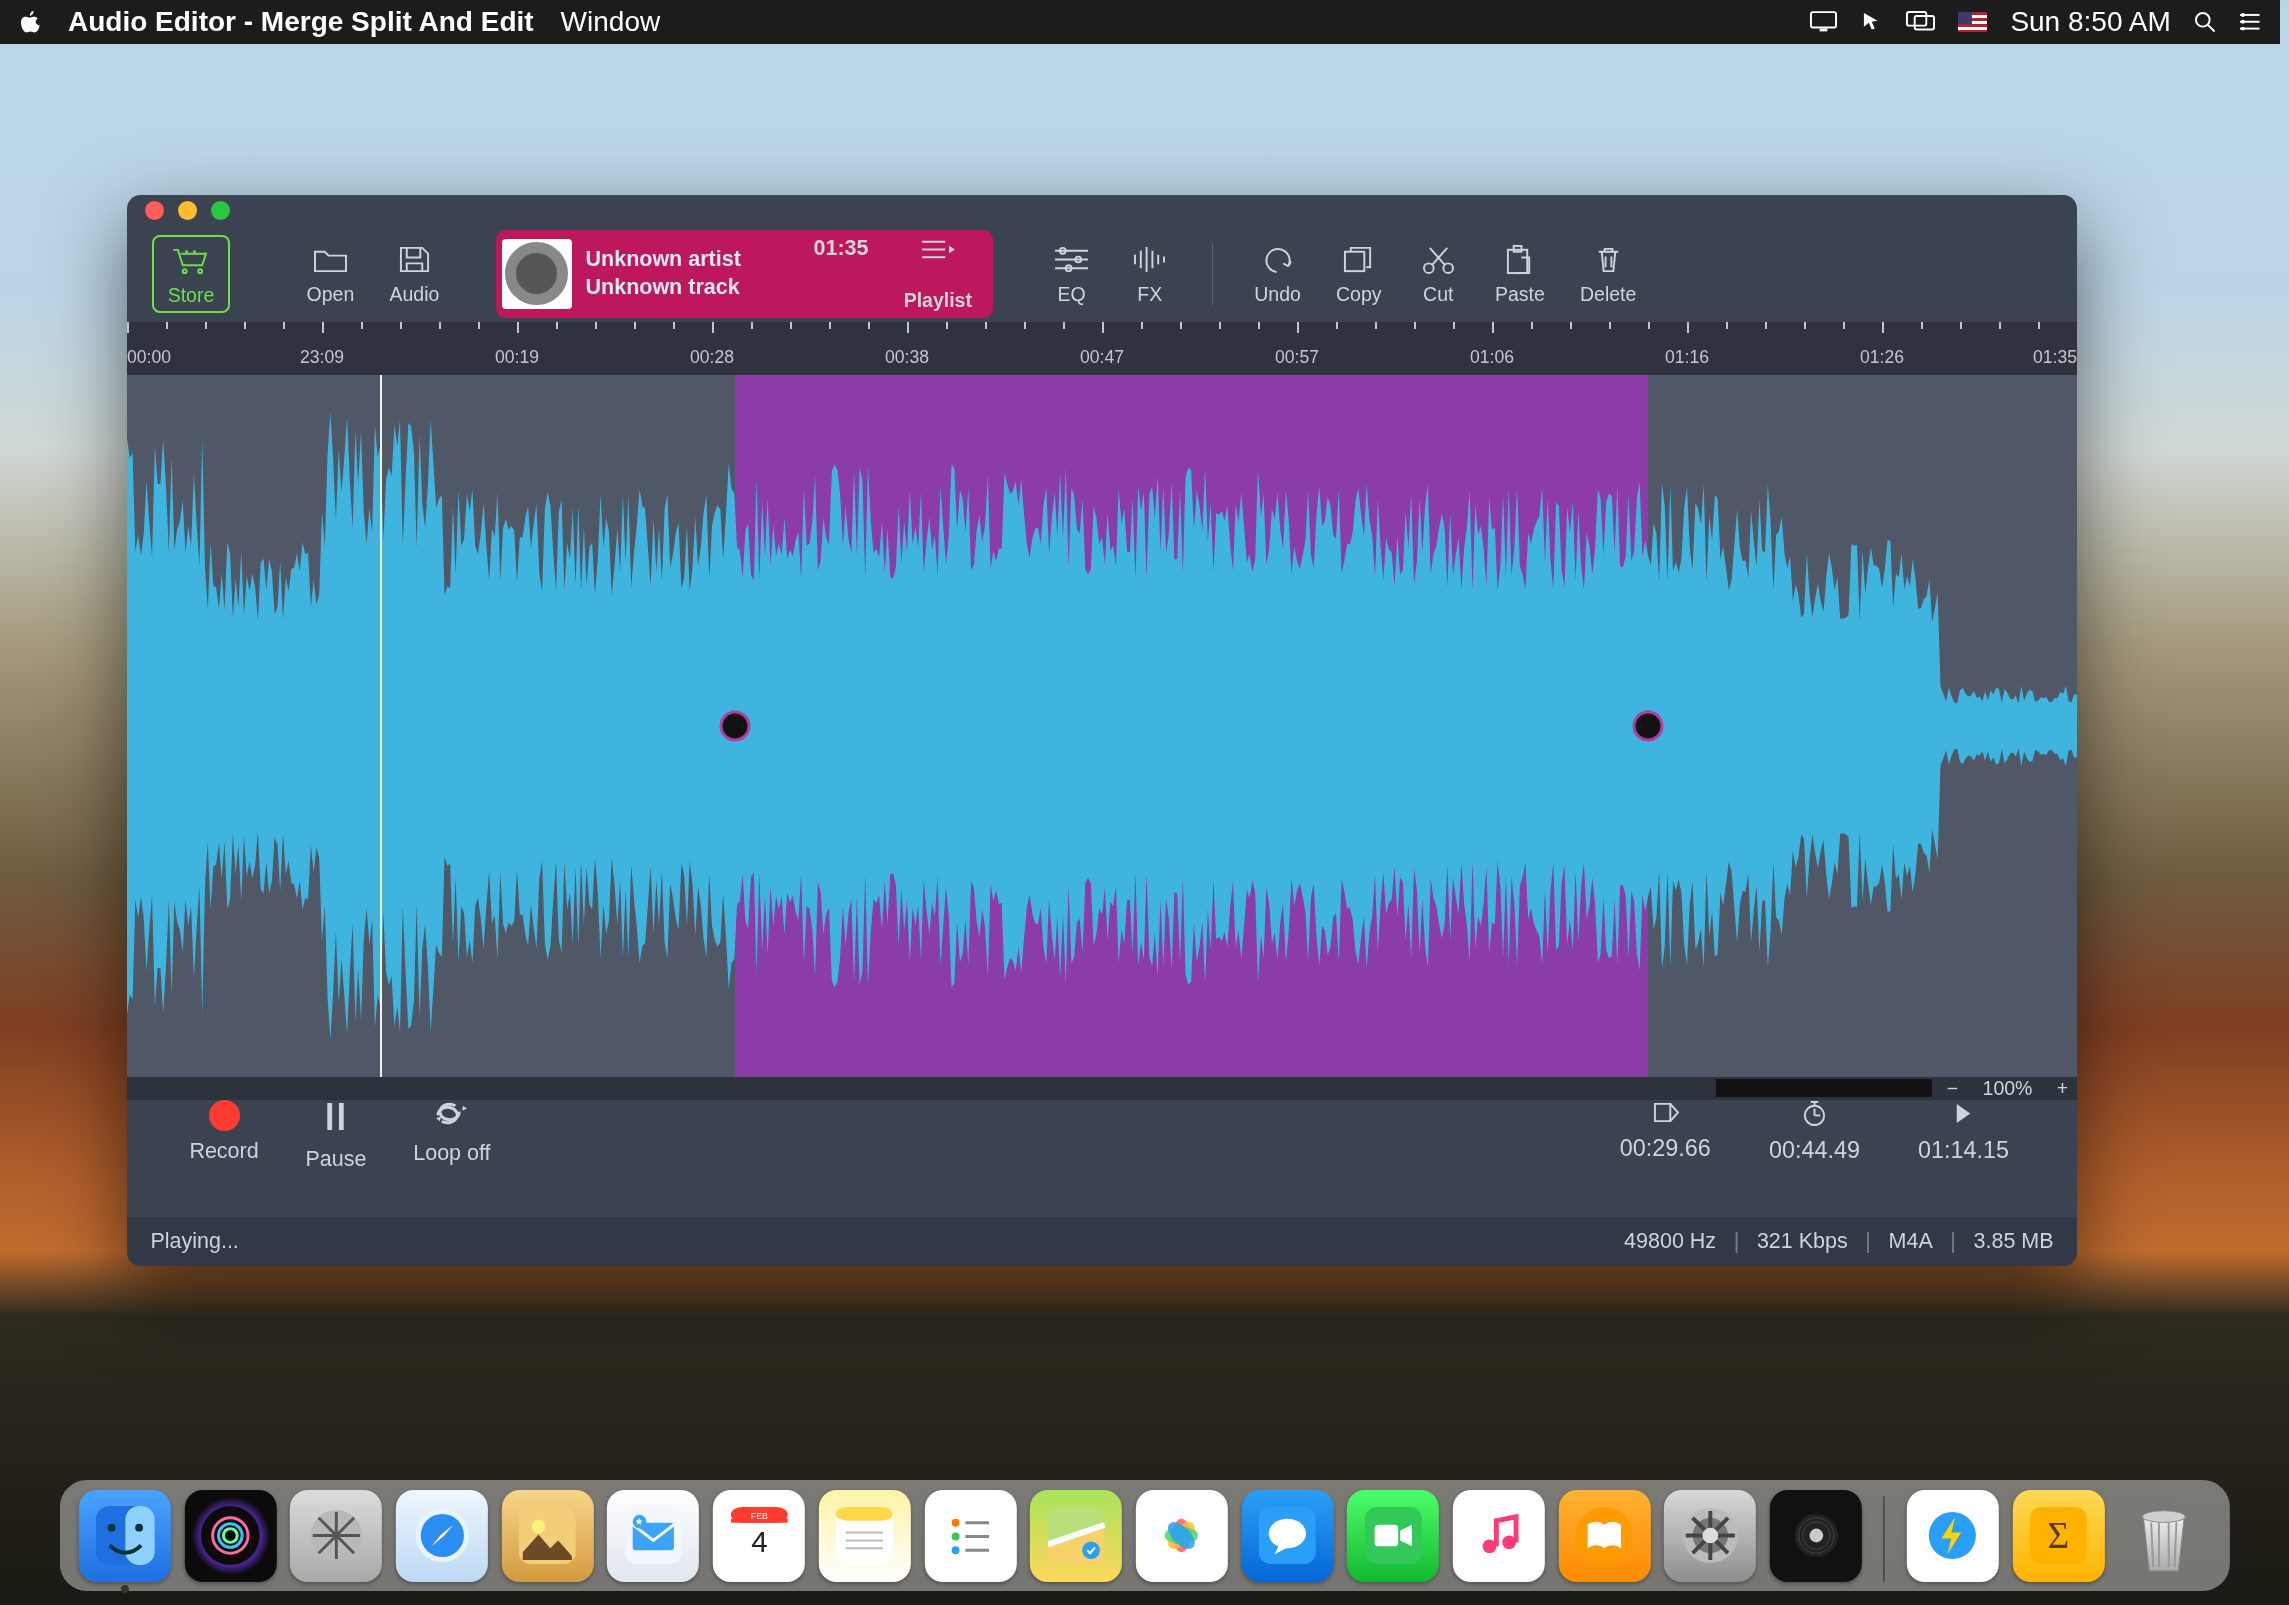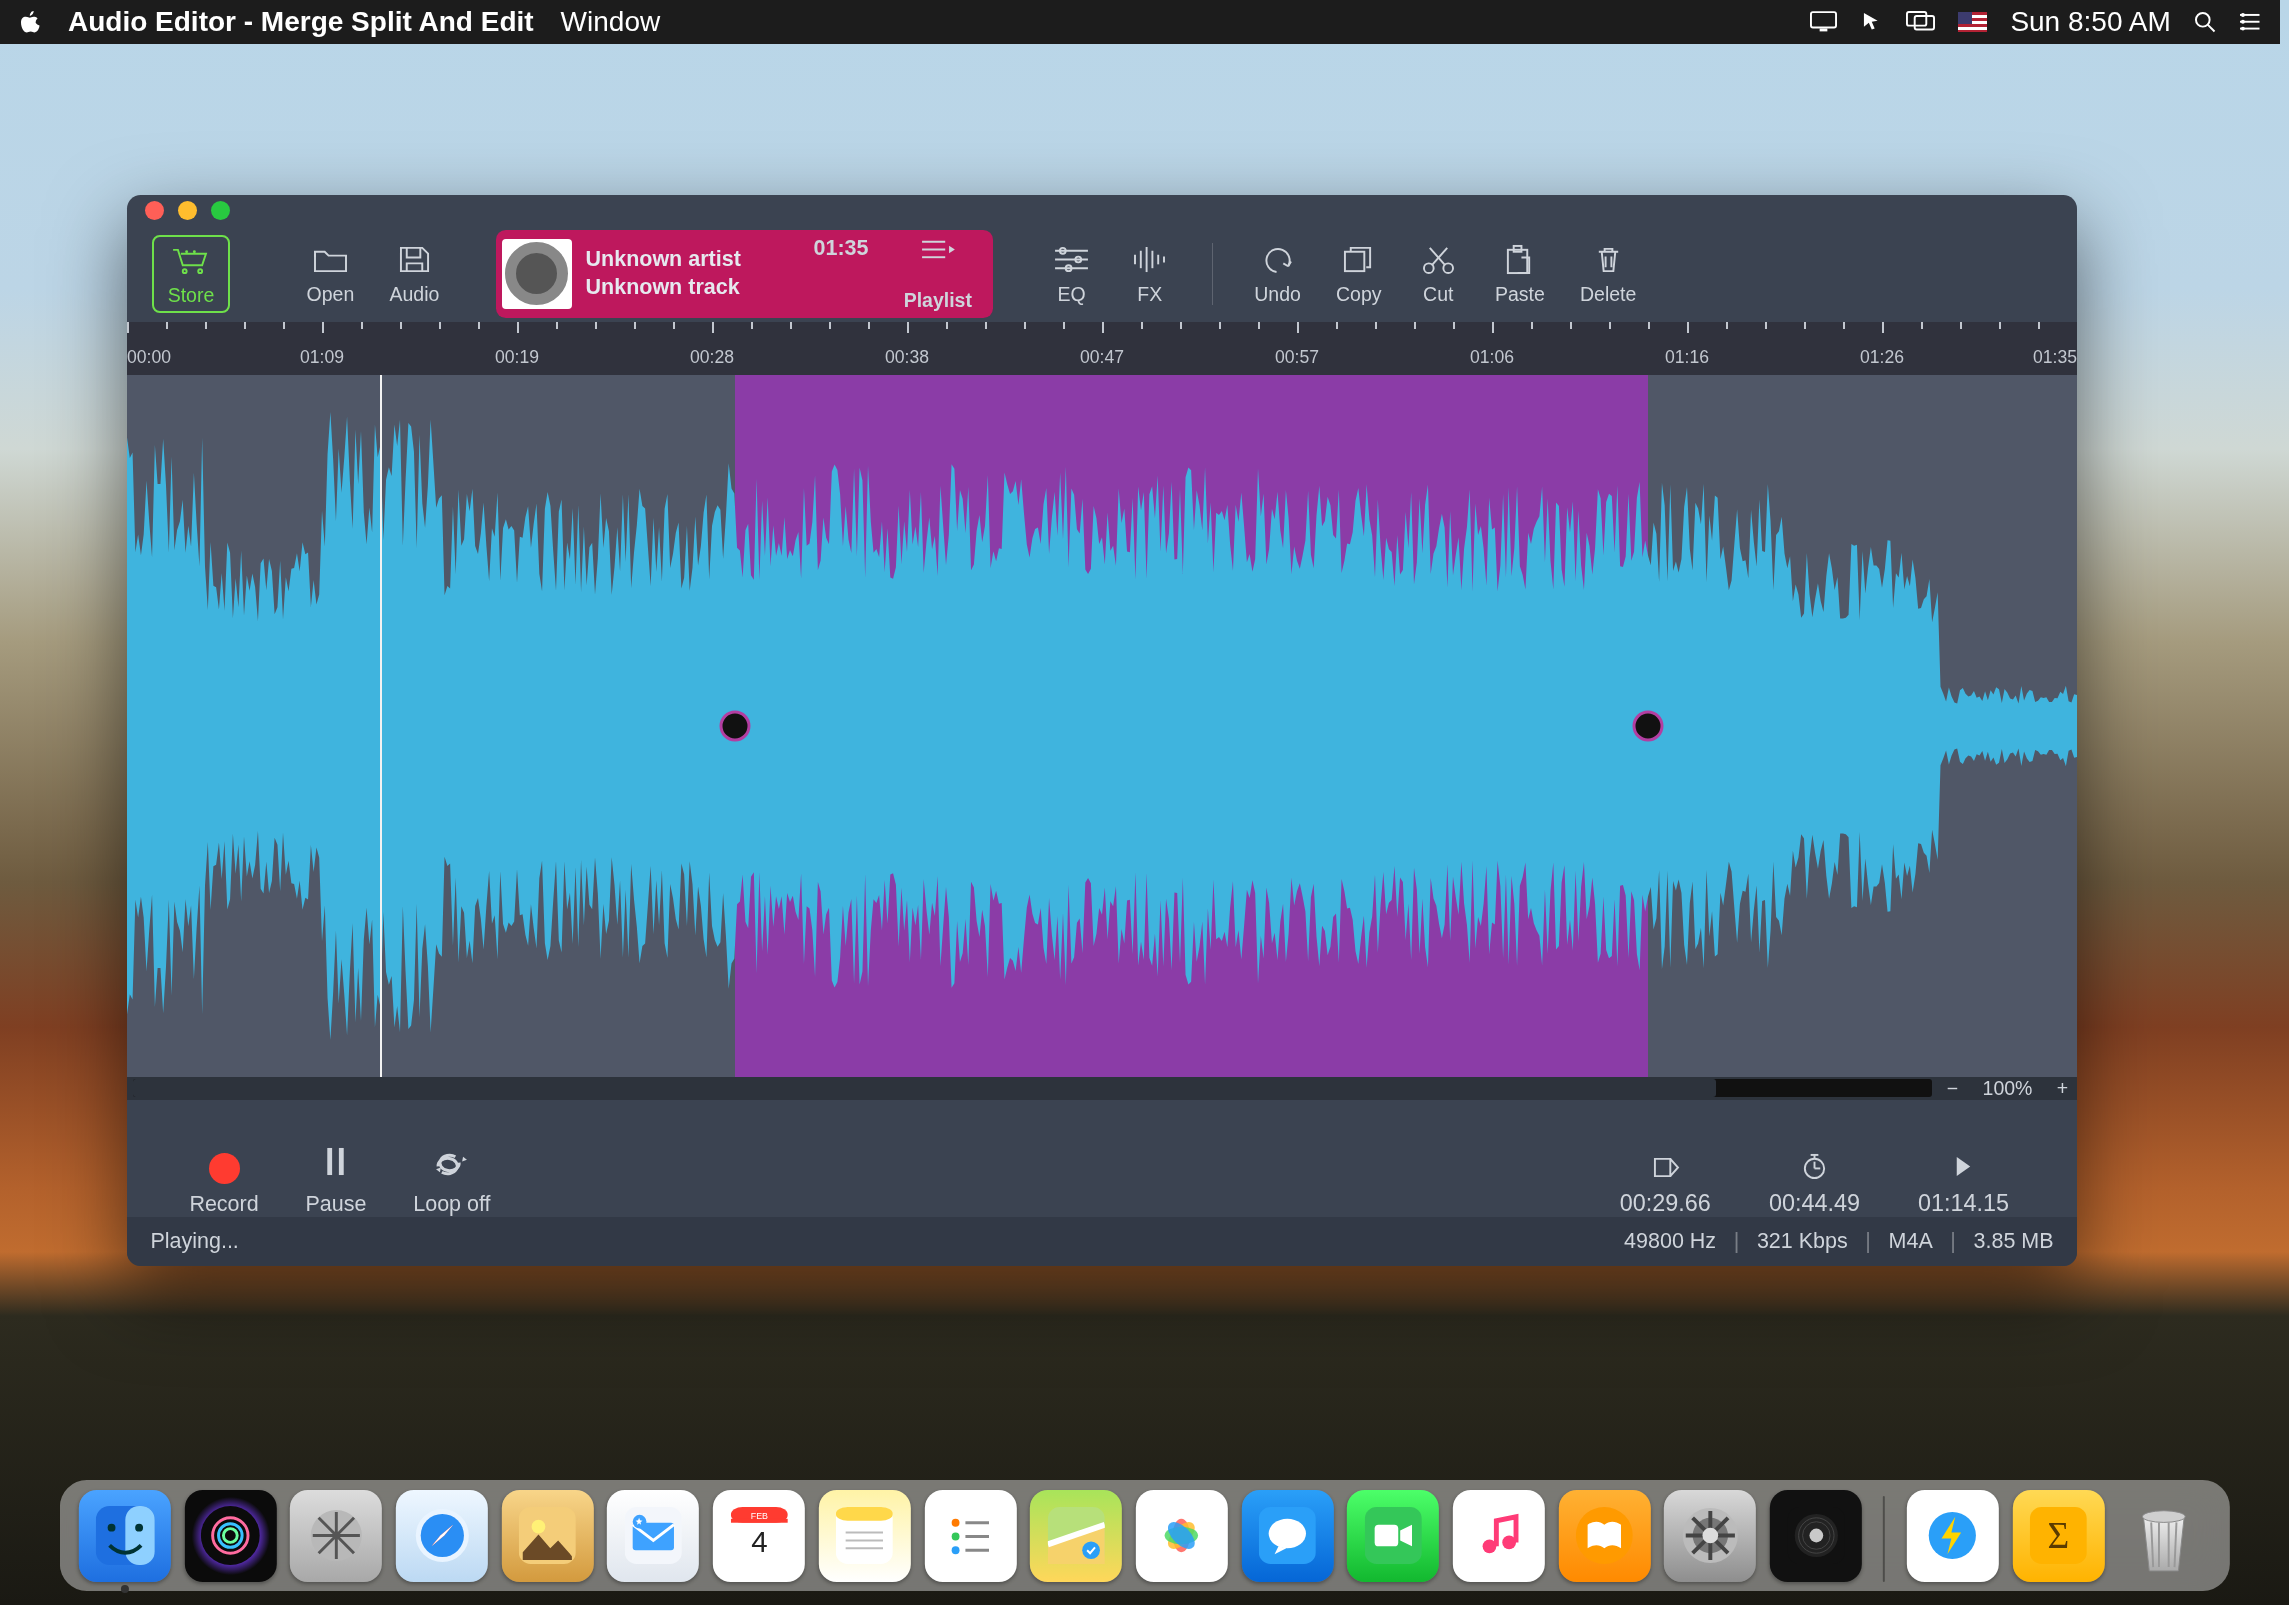--- a/index.html
+++ b/index.html
@@ -157,21 +157,21 @@
   .scroll-strip {
     display:flex;align-items:center;height:23.4px;background:#2d333c;color:#cfd4db;font-size:19.5px;
   }
   .scroll-strip .track { flex:1;height:17.6px;background:#111;border-radius:2.9px;margin:0 5.9px; position:relative; }
   .scroll-strip .scrubber { position:absolute;inset:0;background:#2d333c;border-radius:2.9px; }
   .scroll-strip .zbtn { width:29px;text-align:center; }
   .scroll-strip .zoom { padding:0 15.6px; }
 
   
   .transport {
-    display:flex;align-items:flex-end;height:117px;background:#3b4351;color:#cfd4db;
+    display:flex;align-items:flex-start;height:117px;background:#3b4351;color:#cfd4db;
     padding:0 39px;
   }
   .tp-btn { display:flex;flex-direction:column;align-items:center;gap:7.8px;font-size:21.5px;padding:0 23.4px; }
   .record-dot{width:31px;height:31px;border-radius:50%;background:#ff3b30;}
   .time-display {
     margin-left:39px;
     background:#464e5d;
     border-radius:7.8px;
     padding:19.5px 59px;
     font-size:37px;
@@ -431,21 +431,21 @@
 
   <div class="ruler">
     <div class="ruler-ticks" id="ruler-ticks">
         <div class="ruler-tick major" style="left: 0px;"></div>
         <div class="ruler-label" style="left: 0px; transform: none;">00:00</div>
         <div class="ruler-tick" style="left: 39px;"></div>
         <div class="ruler-tick" style="left: 78px;"></div>
         <div class="ruler-tick" style="left: 117px;"></div>
         <div class="ruler-tick" style="left: 156px;"></div>
         <div class="ruler-tick major" style="left: 195px;"></div>
-        <div class="ruler-label" style="left: 195px;">01:09</div>
+        <div class="ruler-label" style="left: 195px;">23:09</div>
         <div class="ruler-tick" style="left: 234px;"></div>
         <div class="ruler-tick" style="left: 273px;"></div>
         <div class="ruler-tick" style="left: 312px;"></div>
         <div class="ruler-tick" style="left: 351px;"></div>
         <div class="ruler-tick major" style="left: 390px;"></div>
         <div class="ruler-label" style="left: 390px;">00:19</div>
         <div class="ruler-tick" style="left: 429px;"></div>
         <div class="ruler-tick" style="left: 468px;"></div>
         <div class="ruler-tick" style="left: 507px;"></div>
         <div class="ruler-tick" style="left: 546px;"></div>

